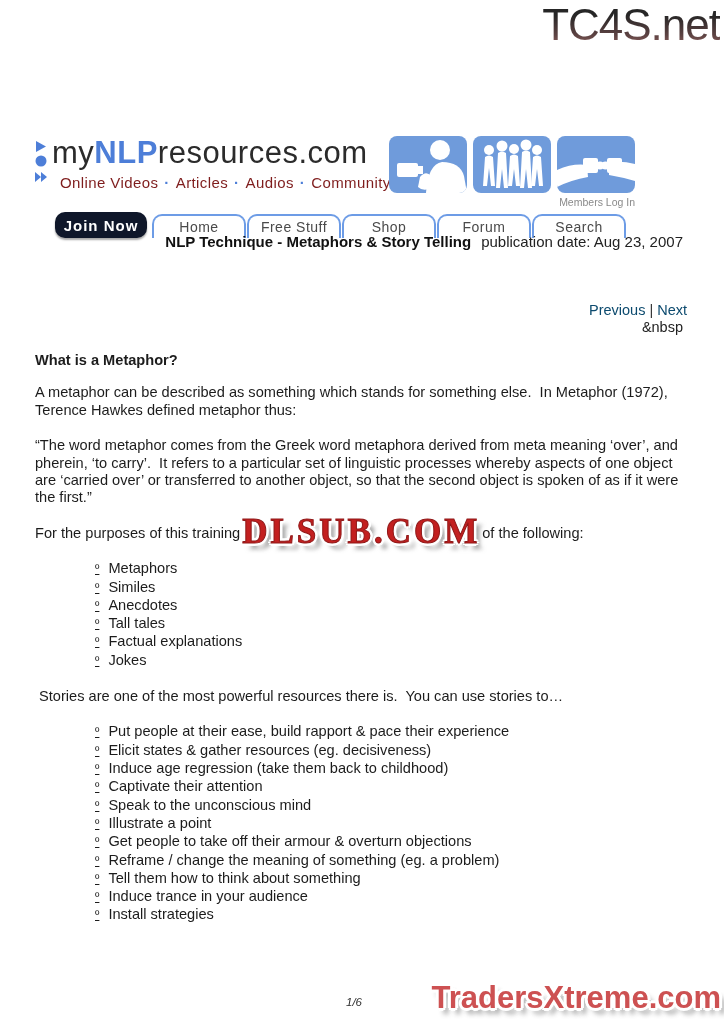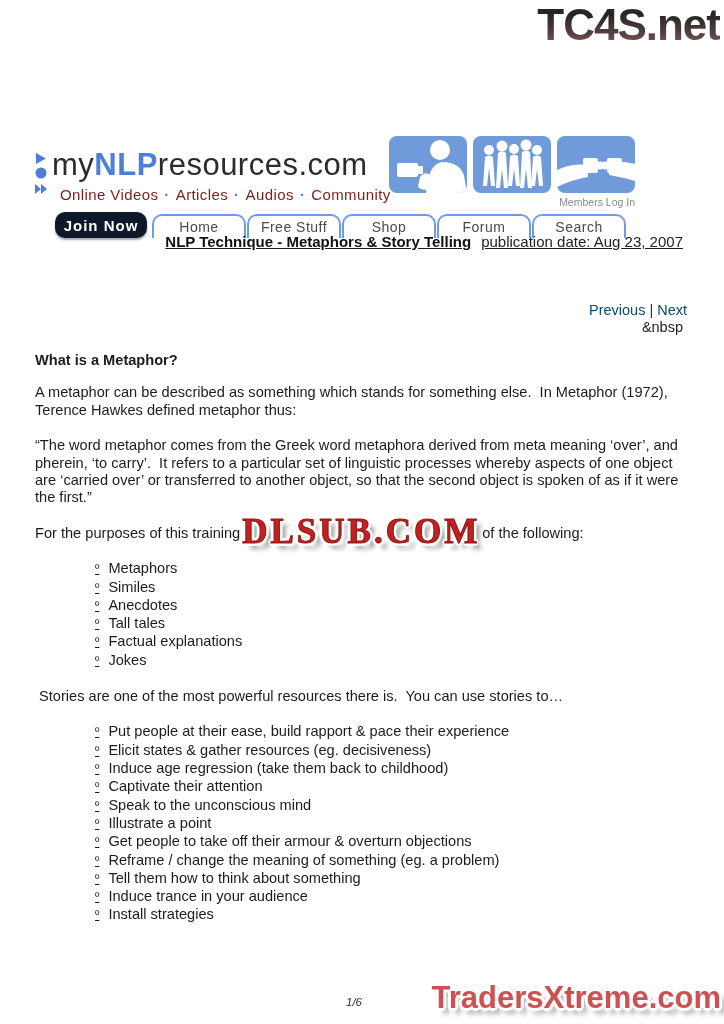--- a/index.html
+++ b/index.html
@@ -1,37 +1,37 @@
 <!DOCTYPE html>
 <html><head>
 <meta charset="utf-8">
 <style>
   html,body{margin:0;padding:0;background:#e8e8e8;}
   .page{position:relative;width:724px;height:1024px;margin:0 auto;background:#ffffff;
         font-family:"Liberation Sans", sans-serif;color:#1c1c1c;overflow:hidden;}
 
   
-  .tc4s{position:absolute;top:0px;right:4px;font-size:44px;font-weight:bold;letter-spacing:-1px;
+  .tc4s{position:absolute;top:0px;right:4px;font-size:44px;font-weight:normal;letter-spacing:-1px;
         background:linear-gradient(#262626 30%, #5c4242 70%, #a06a66 100%);
         -webkit-background-clip:text;background-clip:text;color:transparent;}
   .dlsub{display:inline-block;font-family:"Liberation Serif", serif;font-weight:bold;
          font-size:35px;letter-spacing:3px;color:#c32020;vertical-align:middle;
          margin:-15px 2px -11px 2px;line-height:38px;
          -webkit-text-stroke:1px #8e1616;
          text-shadow:-2px -2px 0 #fff,2px -2px 0 #fff,-2px 2px 0 #fff,2px 2px 0 #fff,
                      0 -3px 0 #fff,0 3px 0 #fff,-3px 0 0 #fff,3px 0 0 #fff,
                      6px 6px 4px rgba(130,130,130,.75);}
   .traders{position:absolute;bottom:8px;right:3px;font-size:31px;font-weight:bold;letter-spacing:0px;
            color:#cd5152;
            text-shadow:-2px -2px 0 #fff,2px -2px 0 #fff,-2px 2px 0 #fff,2px 2px 0 #fff,
                        0 -3px 0 #fff,0 3px 0 #fff,-3px 0 0 #fff,3px 0 0 #fff,
                        5px 6px 5px rgba(150,150,150,.9);}
 
   
-  .logo-block{position:absolute;left:33px;top:138px;display:flex;align-items:flex-start;cursor:pointer;margin-top:12px;}
+  .logo-block{position:absolute;left:33px;top:138px;display:flex;align-items:flex-start;cursor:pointer;}
   .logo-icon{margin-top:2px;margin-right:3px;}
   .logo-text{font-size:31px;line-height:30px;color:#2b2b2b;letter-spacing:0.5px;}
   .logo-text .nlp{color:#4d7ed8;font-weight:bold;}
   .tagline{display:flex;list-style:none;margin:6px 0 0 8px;padding:0;
            font-size:15px;color:#7f1d1d;letter-spacing:0.4px;}
   .tagline li{display:flex;align-items:center;}
   .tagline li + li::before{content:"\00B7";color:#4d7ed8;font-weight:bold;margin:0 6px;}
 
   .thumbs{position:absolute;left:389px;top:136px;display:flex;gap:6px;}
   .thumb{width:78px;height:57px;background:#6f9bdb;border-radius:8px;overflow:hidden;flex:none;}
@@ -43,21 +43,21 @@
   .join{width:92px;height:26px;background:#0f172a;color:#fff;font-weight:bold;font-size:15px;
         letter-spacing:1px;border-radius:10px;display:flex;align-items:center;justify-content:center;
         margin-right:4px;box-shadow:0 2px 2px rgba(0,0,0,.35);cursor:pointer;}
   .tabs{display:flex;list-style:none;margin:0;padding:0;}
   .tabs li{width:90px;height:22px;border:2px solid #6d9ce6;border-bottom:none;
            border-radius:10px 10px 0 0;background:#fff;color:#4a4a4a;font-size:14px;
            letter-spacing:0.5px;display:flex;align-items:center;justify-content:center;
            margin-left:1px;cursor:pointer;}
 
   
-  .titleline{position:absolute;top:233px;left:0;right:41px;text-align:right;font-size:15px;text-decoration:underline;}
+  .titleline{position:absolute;top:233px;left:0;right:41px;text-align:right;font-size:15px;}
   .atitle{font-weight:bold;color:#111;}
   .pubdate{margin-left:10px;color:#222;}
   .pager{position:absolute;top:302px;right:37px;font-size:14.5px;}
   .pager a{color:#0c4a6e;cursor:pointer;text-align:center;}
   .pager .sep{color:#333;margin:0 4px;}
   .nbspline{position:absolute;top:319px;right:41px;font-size:14.5px;color:#222;}
 
   
   .content{position:absolute;top:352px;left:35px;width:658px;font-size:14.6px;line-height:17.4px;}
   .content p{margin:0 0 18px 0;white-space:pre-wrap;}

